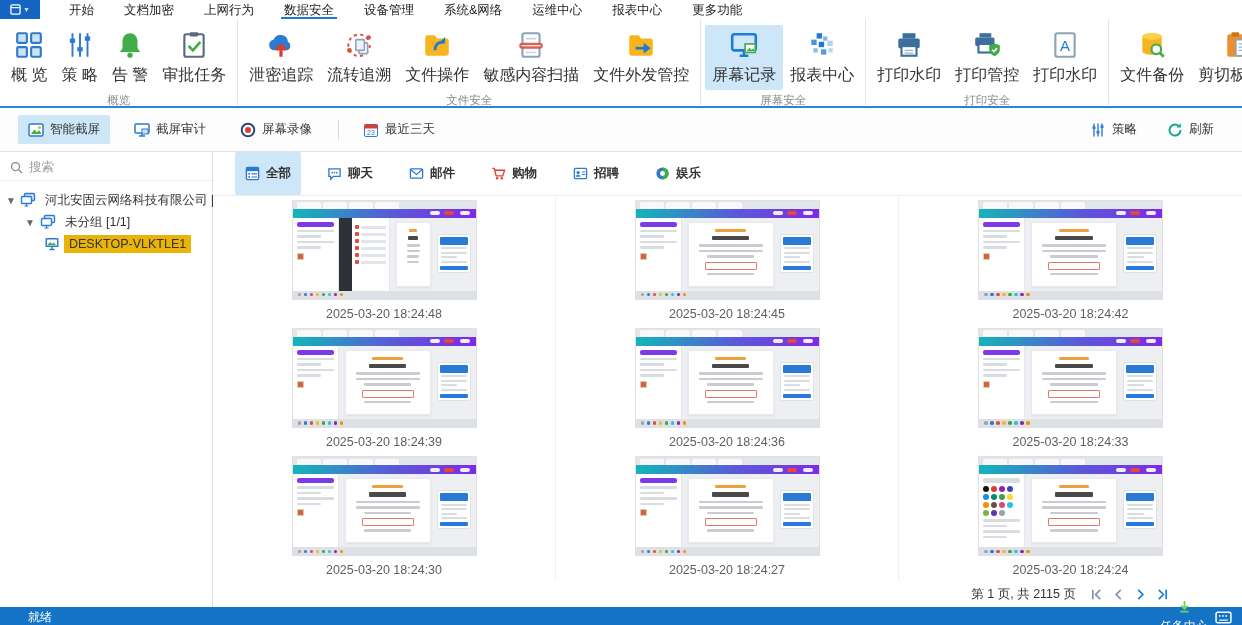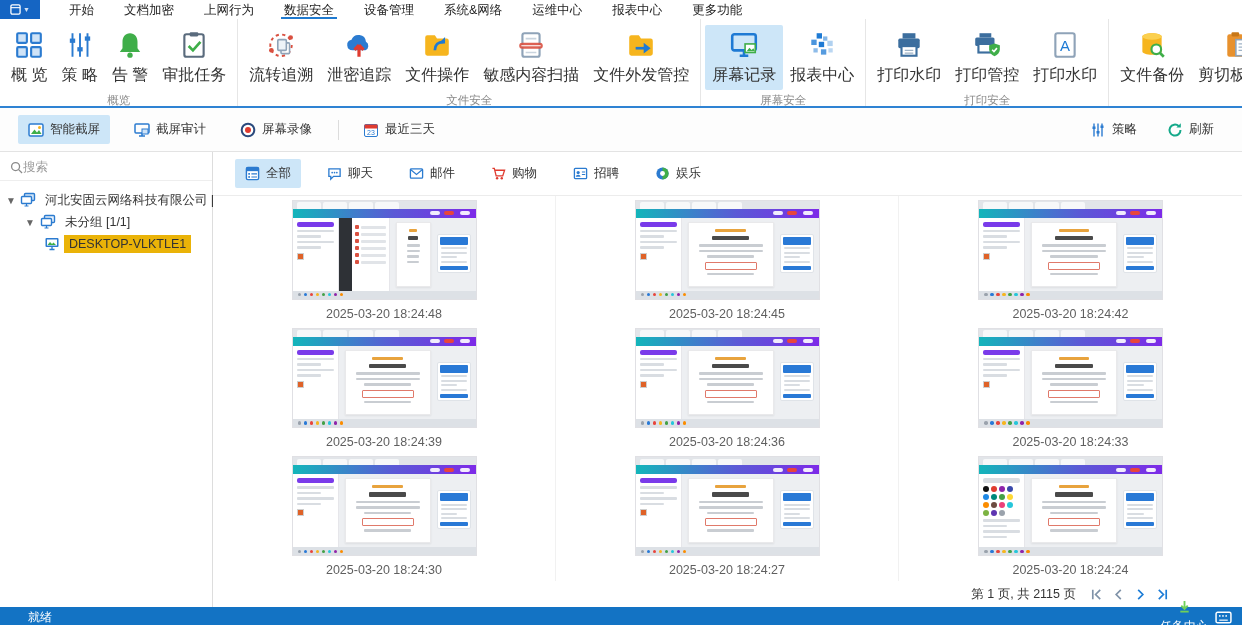--- a/index.html
+++ b/index.html
@@ -37,39 +37,39 @@
     padding:6px 10px; margin-right:14px; cursor:pointer; border-radius:2px; }
   .tb-btn svg { width:16px; height:16px; }
   .tb-btn.selected { background:#cde6f8; }
   .tb-sep { width:1px; height:20px; background:#dcdcdc; margin:0 14px 0 2px; }
   .tb-right { margin-left:auto; display:flex; align-items:center; }
   .tb-right .tb-btn { margin-right:0; margin-left:10px; }
 
   
   .workspace { height:455px; display:flex; }
   .sidepanel { width:213px; border-right:1px solid #ddd; background:#fff; }
-  .search-row { display:flex; align-items:center; padding:8px 10px 6px;
+  .search-row { display:flex; align-items:center; gap:6px; padding:8px 10px 6px;
     border-bottom:1px solid #eee; }
   .search-row svg { width:13px; height:13px; }
   .search-input { border:none; outline:none; font-size:12.5px; color:#333; width:160px;
     font-family:inherit; }
   .search-input::placeholder { color:#9b9b9b; }
   .tree { padding-top:8px; font-size:12.5px; color:#333; }
   .tree-row { display:flex; align-items:center; gap:4px; height:22px; cursor:pointer; white-space:nowrap; }
   .tree-row .caret { width:12px; text-align:center; color:#666; font-size:10px; }
   .tree-row svg { width:16px; height:16px; flex:none; }
   .tree-row .tlabel { padding:2px 5px; }
   .lvl0 { padding-left:6px; }
   .lvl1 { padding-left:24px; }
   .lvl2 { padding-left:44px; }
   .tree-row.selected .tlabel { background:#eab308; }
 
   .mainpanel { flex:1; display:flex; flex-direction:column; background:#fff; }
-  .filter-row { height:44px; display:flex; align-items:center; padding:0 22px;
-    border-bottom:1px solid #ececec; }
+  .filter-row { height:44px; display:flex; padding:0 22px;
+    border-bottom:1px solid #ececec;font-weight:bold; }
   .filter-btn { display:flex; align-items:center; gap:6px; font-size:12.5px; color:#333;
     padding:6px 10px; margin-right:16px; cursor:pointer; border-radius:2px; }
   .filter-btn svg { width:15px; height:15px; }
   .filter-btn.selected { background:#cde6f8; }
 
   .grid { flex:1; display:grid; grid-template-columns:1fr 1fr 1fr; grid-template-rows:1fr 1fr 1fr; }
   .thumb-cell { display:flex; flex-direction:column; align-items:center; justify-content:center;
     border-right:1px solid #f1f1f1; cursor:pointer; }
   .thumb-cell:nth-child(3n) { border-right:none; }
   .thumb-time { font-size:12.5px; color:#5f5f5f; margin-top:7px; }
@@ -195,35 +195,35 @@
           </svg>
         <span class="rlabel">审批任务</span>
       </div>
     </div>
     <div class="group-label">概览</div>
   </div>
 
   <div class="ribbon-group">
     <div class="ribbon-items">
       <div class="ribbon-item">
+        <svg viewBox="0 0 28 28">
+            <path d="M8 19a5 5 0 0 1-1-9.9A7 7 0 0 1 20.5 11 4.5 4.5 0 0 1 20 19z" fill="#2b7bd0"></path>
+            <path d="M14 25V14m0 0l-4.2 4.6M14 14l4.2 4.6" stroke="#e03b2f" stroke-width="3" fill="none"></path>
+          </svg>
+        <span class="rlabel">泄密追踪</span>
+      </div>
+      <div class="ribbon-item">
         <svg viewBox="0 0 28 28" fill="none">
             <path d="M22.5 9A10 10 0 1 0 24 14" stroke="#d95040" stroke-width="1.8" stroke-dasharray="3 3"></path>
             <circle cx="23" cy="7" r="2.2" fill="#d95040"></circle>
             <circle cx="5" cy="19" r="2.2" fill="#d95040"></circle>
             <rect x="14" y="12" width="8" height="10" rx="1" fill="#fff" stroke="#8fa3b8" stroke-width="1.5"></rect>
             <rect x="11" y="9" width="8" height="10" rx="1" fill="#eef3f8" stroke="#8fa3b8" stroke-width="1.5"></rect>
           </svg>
         <span class="rlabel">流转追溯</span>
-      </div>
-      <div class="ribbon-item">
-        <svg viewBox="0 0 28 28">
-            <path d="M8 19a5 5 0 0 1-1-9.9A7 7 0 0 1 20.5 11 4.5 4.5 0 0 1 20 19z" fill="#2b7bd0"></path>
-            <path d="M14 25V14m0 0l-4.2 4.6M14 14l4.2 4.6" stroke="#e03b2f" stroke-width="3" fill="none"></path>
-          </svg>
-        <span class="rlabel">泄密追踪</span>
       </div>
       <div class="ribbon-item">
         <svg viewBox="0 0 28 28">
             <path d="M3 7a2 2 0 0 1 2-2h7l2 3h9a2 2 0 0 1 2 2v12a2 2 0 0 1-2 2H5a2 2 0 0 1-2-2z" fill="#f6b51e"></path>
             <path d="M20 11c-5 0-8 3-8 8" stroke="#1e7ad4" stroke-width="2.5" fill="none"></path>
             <path d="M21.5 6.5v6h-6z" fill="#1e7ad4"></path>
           </svg>
         <span class="rlabel">文件操作</span>
       </div>
       <div class="ribbon-item">

